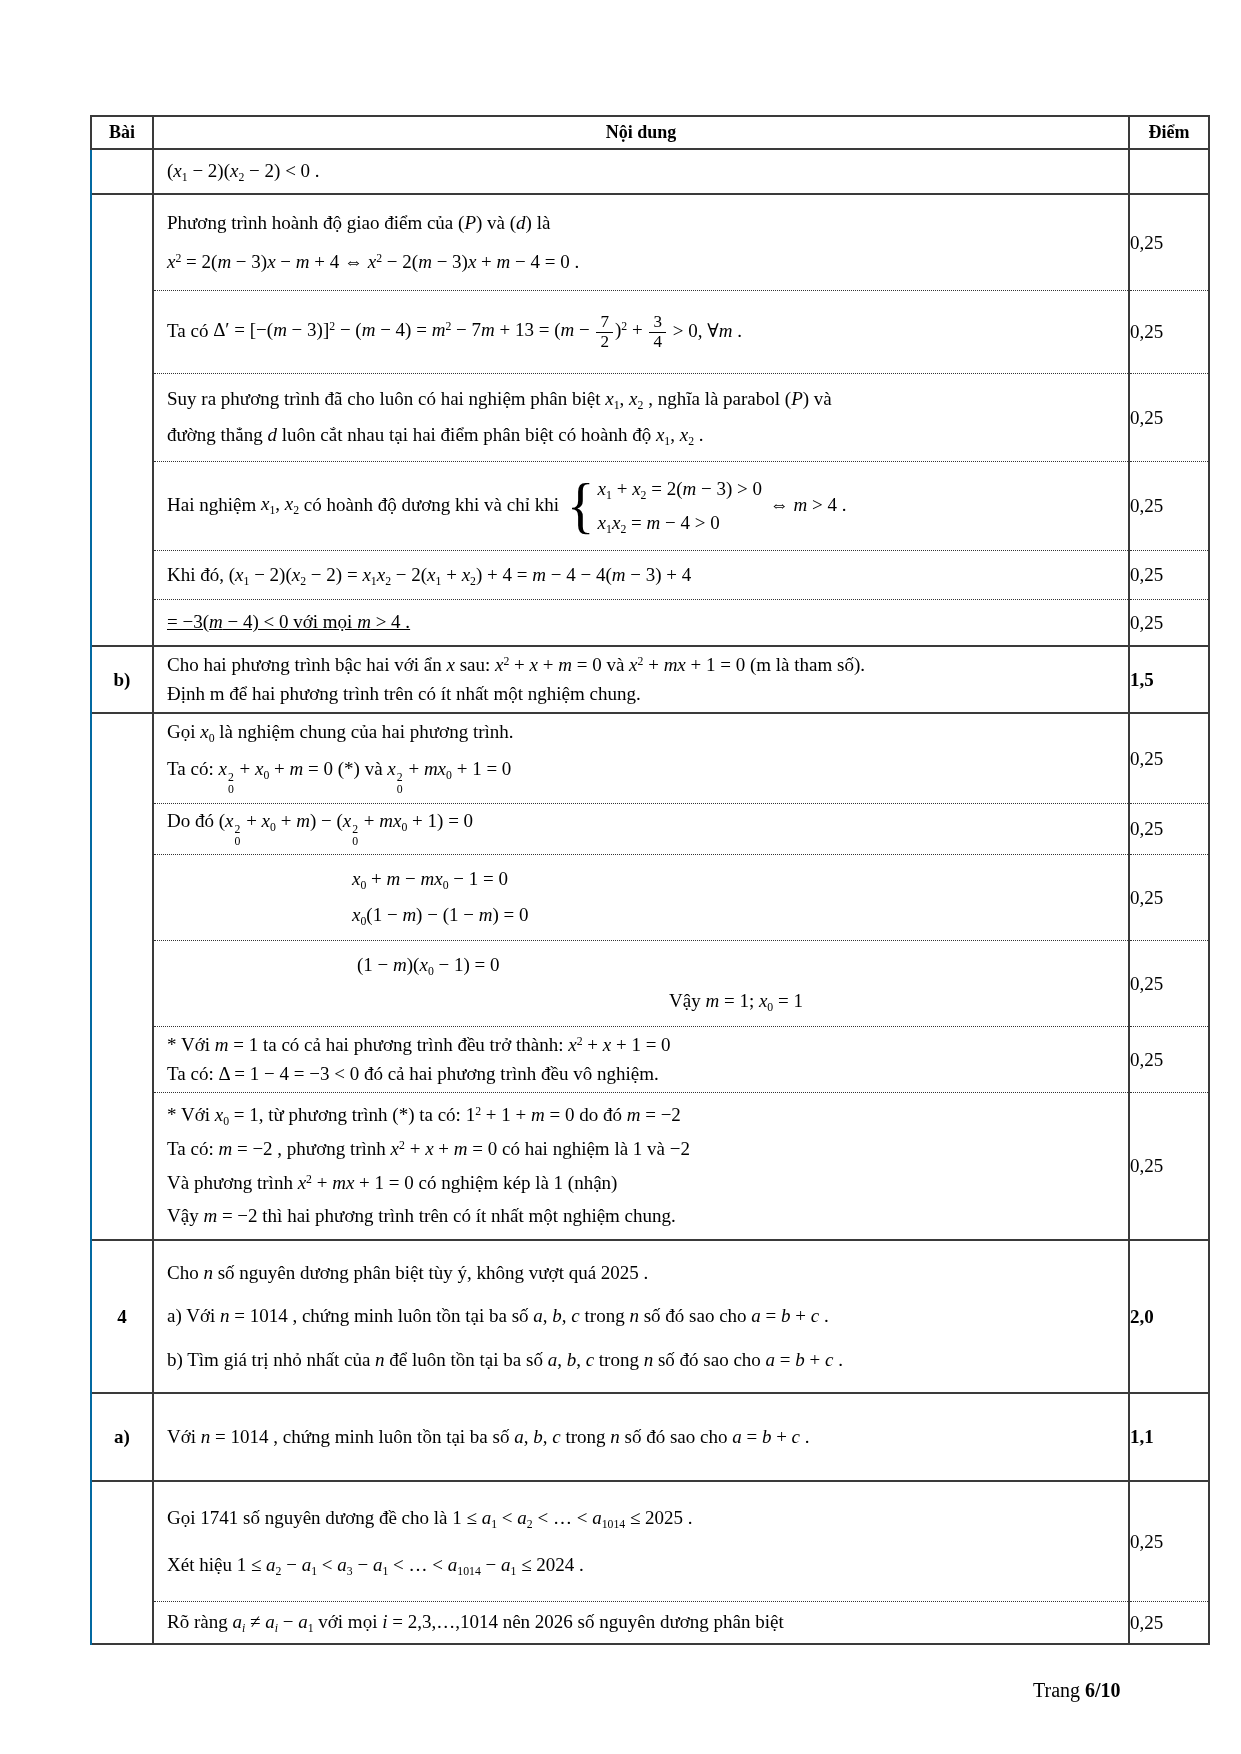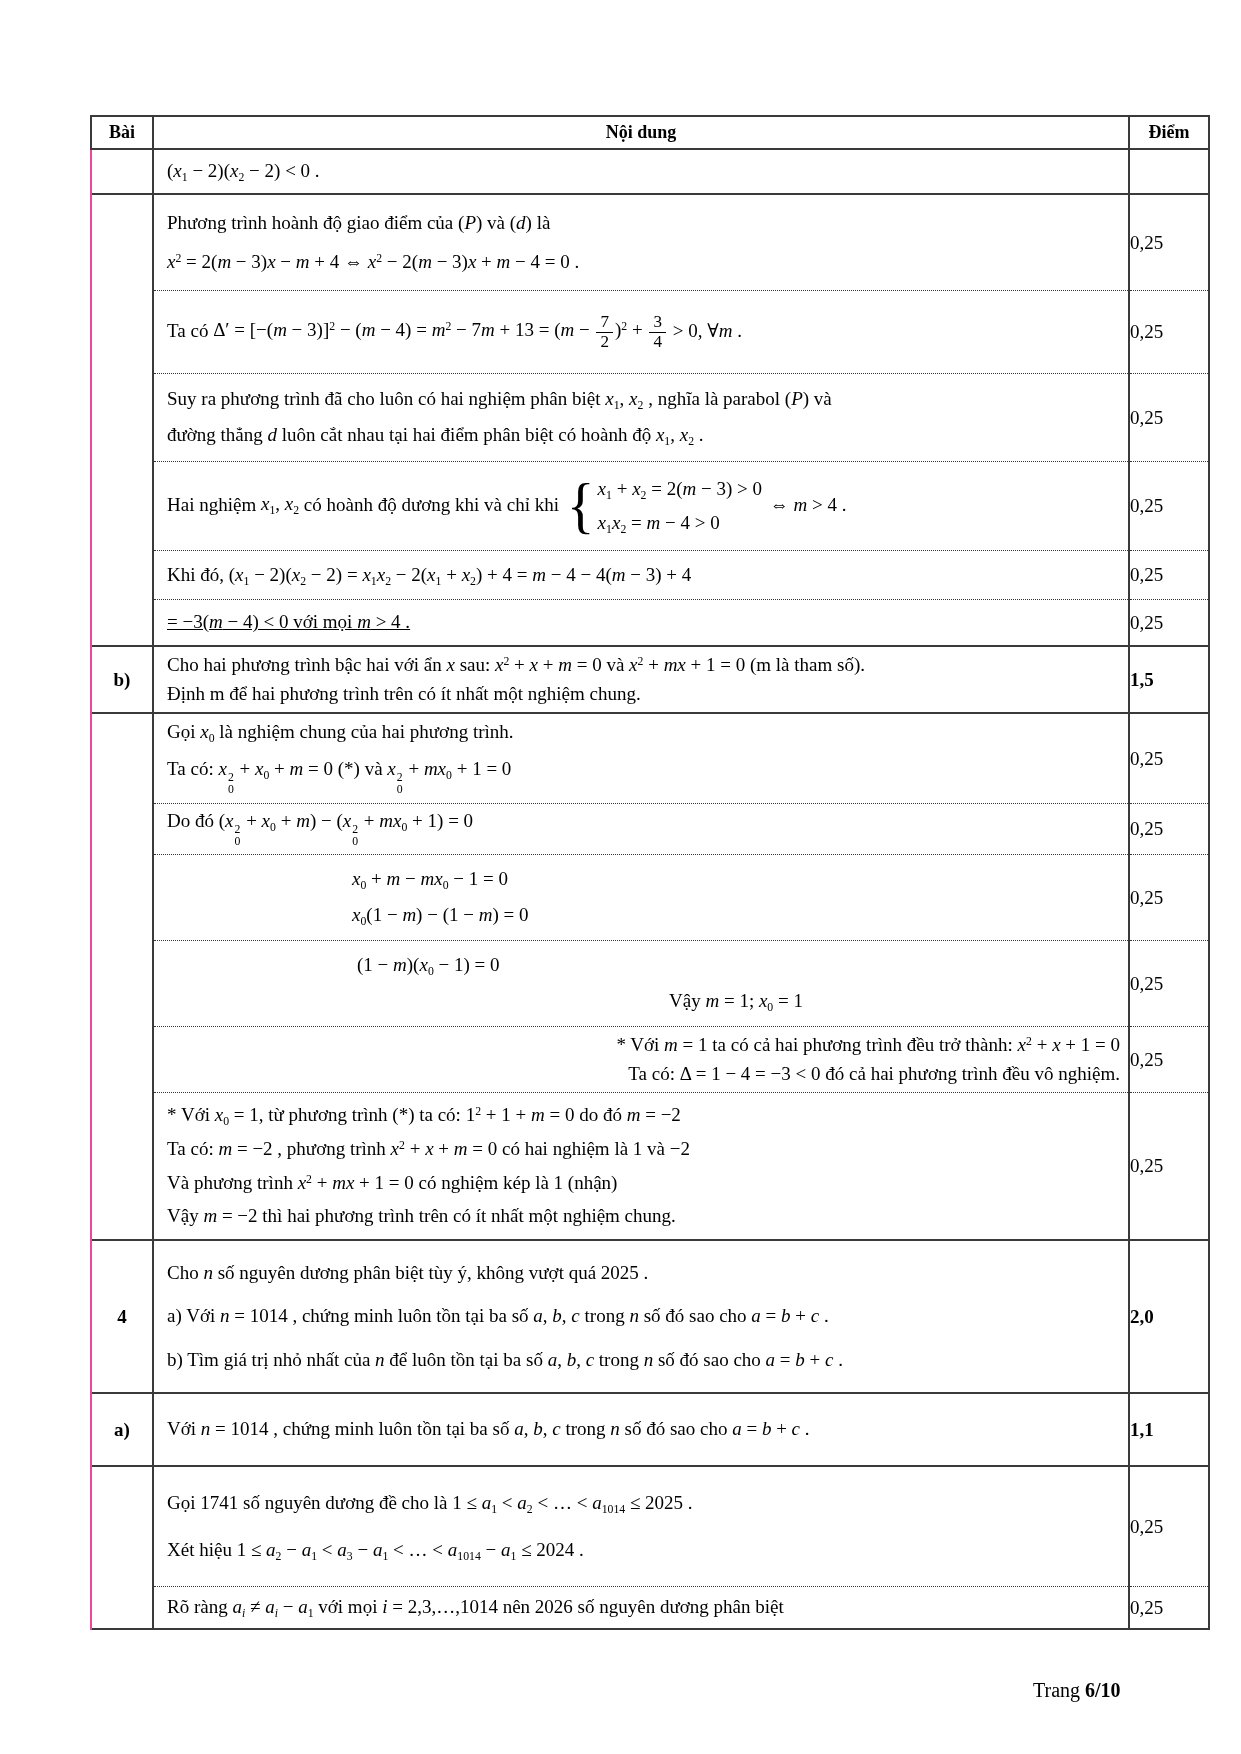--- a/index.html
+++ b/index.html
@@ -12,21 +12,21 @@
   table.rubric{
     position:absolute;left:90px;top:115px;width:1118px;
     table-layout:fixed;border-collapse:collapse;
     border:2px solid #3a3a3a;
   }
   th{
     border:2px solid #3a3a3a;padding:0;height:31px;
     font-size:18px;font-weight:bold;text-align:center;vertical-align:middle;
   }
   td{
-    border-left:2px solid #ec4899;border-right:2px solid #3a3a3a;
+    border-left:2px solid #0369a1;border-right:2px solid #3a3a3a;
     padding:0;vertical-align:middle;
   }
   tr.sec > td{border-top:2px solid #3a3a3a;}
   tr.sub > td{border-top:1px dotted #333;}
   tr.last > td{border-bottom:2px dotted #333;}
   td.bai{text-align:center;font-weight:bold;font-size:19px;}
   td.diem{font-size:19px;}
   td.diem.b{font-weight:bold;}
   .lines{
     display:flex;flex-direction:column;justify-content:space-evenly;
@@ -200,21 +200,21 @@
           <td>
             <div class="lines" style="height: 85px;">
               <div class="line" style="padding-left: 190px;"><span class="math">(1 − <i>m</i>)(<i>x</i><sub>0</sub> − 1) = 0</span></div>
               <div class="line" style="padding-left: 185px; text-align: center;"><span>Vậy </span><span class="math"><i>m</i> = 1; <i>x</i><sub>0</sub> = 1</span></div>
             </div>
           </td>
           <td class="diem">0,25</td>
         </tr>
         <tr class="sub" style="height: 65px;">
           <td>
-            <div class="lines" style="height: 65px; align-items: flex-end;">
+            <div class="lines" style="height: 65px;">
               <div class="line"><span>* Với </span><span class="math"><i>m</i> = 1</span><span> ta có cả hai phương trình đều trở thành: </span><span class="math"><i>x</i><sup>2</sup> + <i>x</i> + 1 = 0</span></div>
               <div class="line"><span>Ta có: </span><span class="math">Δ = 1 − 4 = −3 &lt; 0</span><span> đó cả hai phương trình đều vô nghiệm.</span></div>
             </div>
           </td>
           <td class="diem">0,25</td>
         </tr>
         <tr class="sub" style="height: 146px;">
           <td>
             <div class="lines" style="height: 146px;">
               <div class="line"><span>* Với </span><span class="math"><i>x</i><sub>0</sub> = 1,</span><span>  từ phương trình (*) ta có: </span><span class="math">1<sup>2</sup> + 1 + <i>m</i> = 0</span><span> do đó </span><span class="math"><i>m</i> = −2</span></div>
@@ -232,21 +232,21 @@
               <div class="line"><span>Cho </span><span class="math"><i>n</i></span><span> số nguyên dương phân biệt tùy ý, không vượt quá 2025 .</span></div>
               <div class="line"><span>a) Với </span><span class="math"><i>n</i> = 1014</span><span> , chứng minh luôn tồn tại ba số </span><span class="math"><i>a</i>, <i>b</i>, <i>c</i></span><span> trong </span><span class="math"><i>n</i></span><span> số đó sao cho </span><span class="math"><i>a</i> = <i>b</i> + <i>c</i></span><span> .</span></div>
               <div class="line"><span>b) Tìm giá trị nhỏ nhất của </span><span class="math"><i>n</i></span><span> để luôn tồn tại ba số </span><span class="math"><i>a</i>, <i>b</i>, <i>c</i></span><span> trong </span><span class="math"><i>n</i></span><span> số đó sao cho </span><span class="math"><i>a</i> = <i>b</i> + <i>c</i></span><span> .</span></div>
             </div>
           </td>
           <td class="diem b">2,0</td>
         </tr>
         <tr class="sec" style="height: 71px;">
           <td class="bai" rowspan="1">a)</td>
           <td>
-            <div class="lines" style="height: 71px;">
+            <div class="lines" style="height: 86px;">
               <div class="line"><span>Với </span><span class="math"><i>n</i> = 1014</span><span> , chứng minh luôn tồn tại ba số </span><span class="math"><i>a</i>, <i>b</i>, <i>c</i></span><span>  trong </span><span class="math"><i>n</i></span><span>  số đó sao cho </span><span class="math"><i>a</i> = <i>b</i> + <i>c</i></span><span> .</span></div>
             </div>
           </td>
           <td class="diem b">1,1</td>
         </tr>
         <tr class="sec" style="height: 119px;">
           <td class="bai" rowspan="2"></td>
           <td>
             <div class="lines" style="height: 119px;">
               <div class="line"><span>Gọi 1741 số nguyên dương đề cho là </span><span class="math">1 ≤ <i>a</i><sub>1</sub> &lt; <i>a</i><sub>2</sub> &lt; … &lt; <i>a</i><sub>1014</sub> ≤ 2025 .</span></div>

